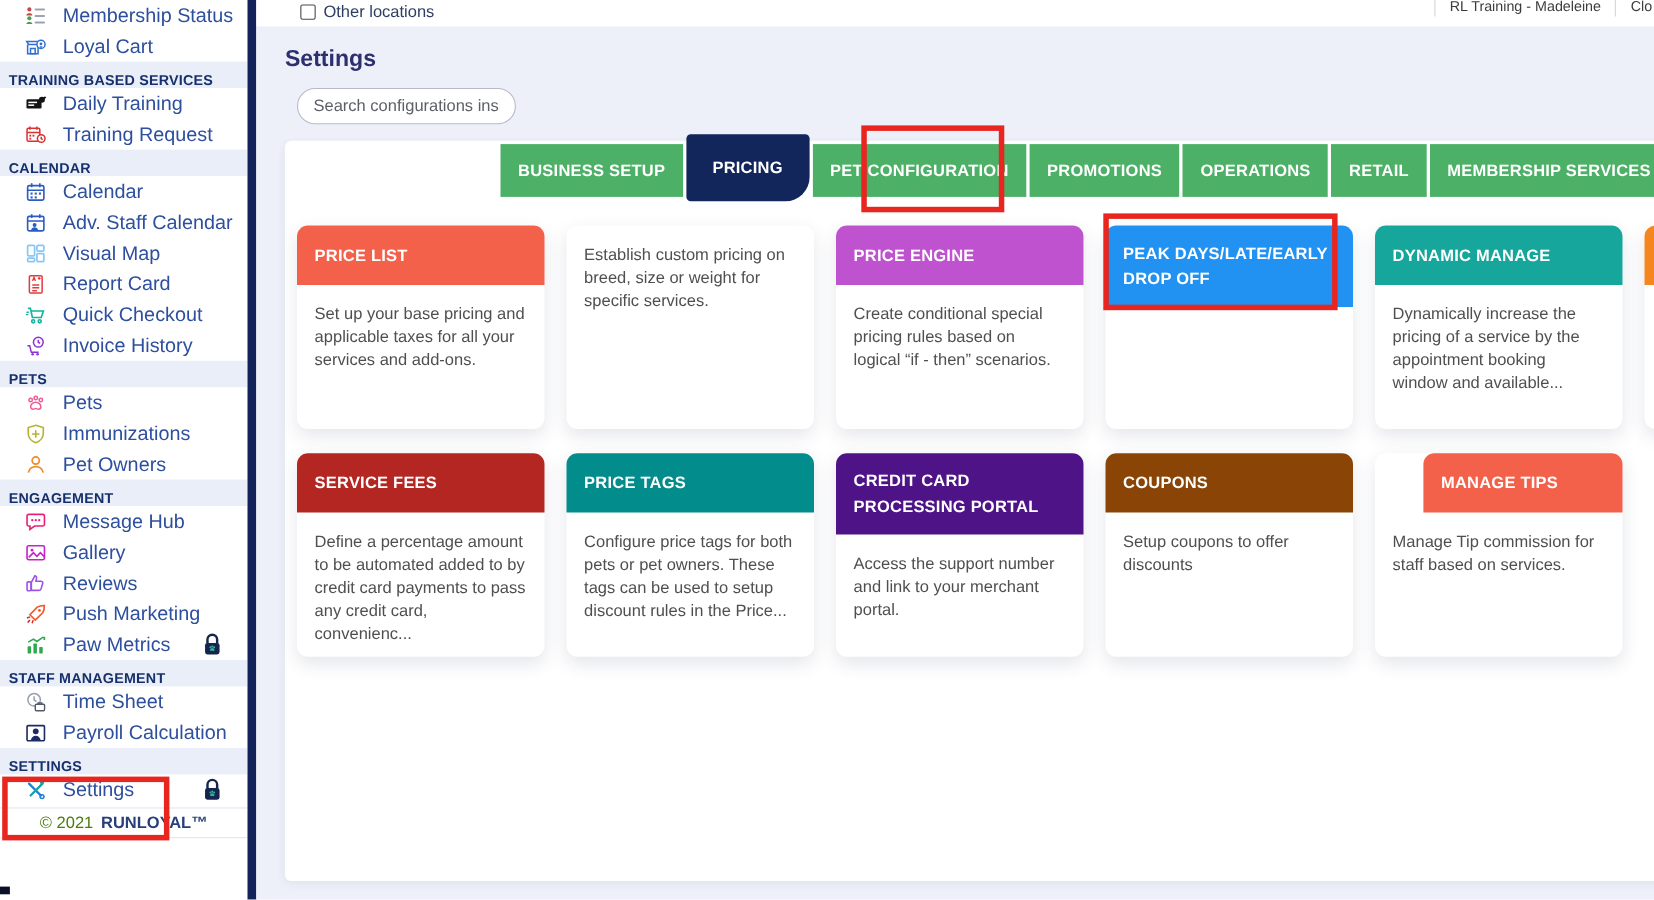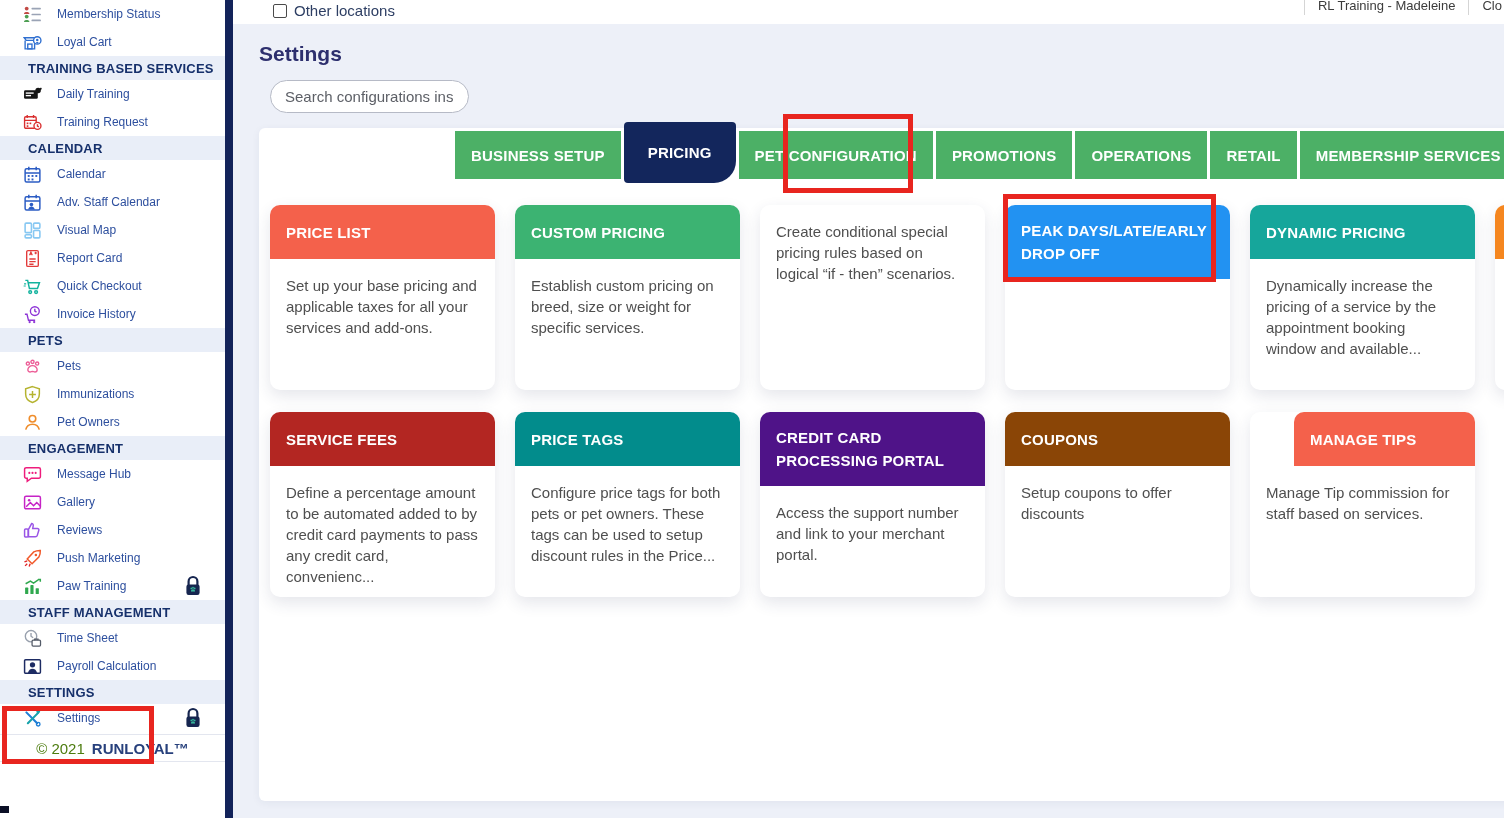--- a/index.html
+++ b/index.html
@@ -10,25 +10,25 @@
   *{box-sizing:border-box;margin:0;padding:0}
   html,body{width:1504px;height:818px;overflow:hidden}
   body{font-family:"Liberation Sans","DejaVu Sans",sans-serif;background:#fff}
   .stage{position:relative;width:1504px;height:818px;overflow:hidden;background:#fff}
 
   
   .sidebar{position:absolute;left:0;top:0;width:225px;height:818px;background:#fff;overflow:hidden}
   .sb-item{position:relative;display:flex;align-items:center;height:28px;padding-left:23px;cursor:pointer}
   .sb-icon{width:19px;height:19px;flex:0 0 19px;display:inline-flex;align-items:center;justify-content:center}
   .sb-icon svg{width:19px;height:19px}
-  .sb-label{margin-left:15px;font-size:12px;color:var(--sbtext);white-space:nowrap}
+  .sb-label{margin-left:15px;font-size:18px;color:var(--sbtext);white-space:nowrap}
   .sb-lock{position:absolute;right:22px;top:3px;width:20px;height:22px;display:none}
   .sb-lock svg{width:20px;height:22px}
   .sb-item.locked .sb-lock{display:block}
-  .sb-section{height:24px;background:var(--sectionbg);display:flex;align-items:center;padding-left:28px}
+  .sb-section{height:24px;background:var(--sectionbg);display:flex;align-items:flex-end;padding-left:8px}
   .sb-section-label{font-size:13px;font-weight:bold;color:var(--sectext);letter-spacing:.2px;white-space:nowrap}
   .sb-footer{margin-top:2px;border-top:1px solid #e3e6ef;border-bottom:1px solid #e3e6ef;height:28px;display:flex;align-items:center;justify-content:center;gap:7px;font-size:15px}
   .sb-footer .copy{color:#4d7c0f}
   .sb-footer .brand{color:#27407c;font-weight:bold}
   .sb-fragment{position:absolute;left:0;top:806px;width:9px;height:7px;background:#0b1026}
 
   
   .rail{position:absolute;left:225px;top:0;width:8px;height:818px;background:var(--rail)}
 
   
@@ -311,21 +311,21 @@
             <svg viewBox="0 0 18 18">
               <g fill="#2fa84e">
                 <rect x="2" y="10" width="3" height="6.2" rx=".6"></rect>
                 <rect x="7" y="7.6" width="3" height="8.6" rx=".6"></rect>
                 <rect x="12" y="10.6" width="3" height="5.6" rx=".6"></rect>
               </g>
               <path d="M2.5 6.4L7 3.8l3 2 4.4-3" fill="none" stroke="#2fa84e" stroke-width="1.4"></path>
               <path d="M14.2 2.4h2.2v2.2" fill="none" stroke="#2fa84e" stroke-width="1.4"></path>
             </svg>
           </span>
-    <span class="sb-label">Paw Training</span>
+    <span class="sb-label">Paw Metrics</span>
     <span class="sb-lock"><svg viewBox="0 0 18 20">
               <path d="M5 9V5.8a4 4 0 018 0V9" fill="none" stroke="#16254f" stroke-width="2"></path>
               <rect x="3" y="8.6" width="12" height="9.6" rx="2" fill="#16254f"></rect>
               <g fill="#35b39a">
                 <circle cx="7.5" cy="12.2" r=".85"></circle>
                 <circle cx="9" cy="11.5" r=".85"></circle>
                 <circle cx="10.5" cy="12.2" r=".85"></circle>
                 <path d="M9 12.9c1 0 1.8.7 1.8 1.5 0 .5-.4.9-.9.9-.3 0-.6-.2-.9-.2s-.6.2-.9.2c-.5 0-.9-.4-.9-.9 0-.8.8-1.5 1.8-1.5z"></path>
               </g>
             </svg></span>
@@ -434,36 +434,36 @@
     </div>
 
   <div class="cards-row r1">
       <div class="card">
     <div class="card-header" style="background: rgb(244, 97, 75);">
           <span class="card-title">PRICE LIST</span>
         </div>
     <div class="card-body">Set up your base pricing and applicable taxes for all your services and add-ons.</div>
   </div>
       <div class="card">
-    <div class="card-header" style="background: rgb(60, 179, 114);">
-          <span class="card-title">CUSTOM PRICING</span>
-        </div>
     <div class="card-body">Establish custom pricing on breed, size or weight for specific services.</div>
   </div>
       <div class="card">
+    <div class="card-header" style="background: rgb(191, 82, 207);">
+          <span class="card-title">PRICE ENGINE</span>
+        </div>
     <div class="card-body">Create conditional special pricing rules based on logical “if - then” scenarios.</div>
   </div>
       <div class="card">
     <div class="card-header" style="background: rgb(34, 146, 242);">
           <span class="card-title">PEAK DAYS/LATE/EARLY DROP OFF</span>
         </div>
   </div>
       <div class="card">
     <div class="card-header" style="background: rgb(22, 166, 155);">
-          <span class="card-title">DYNAMIC PRICING</span>
+          <span class="card-title">DYNAMIC MANAGE</span>
         </div>
     <div class="card-body">Dynamically increase the pricing of a service by the appointment booking window and available...</div>
   </div>
       <div class="card">
     <div class="card-header" style="background: rgb(245, 134, 31);">
           <span class="card-title"></span>
         </div>
     <div class="card-body"></div>
   </div>
     </div>

